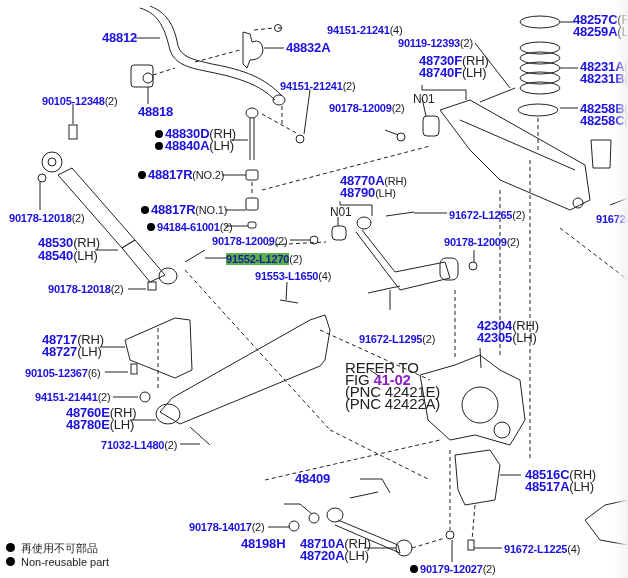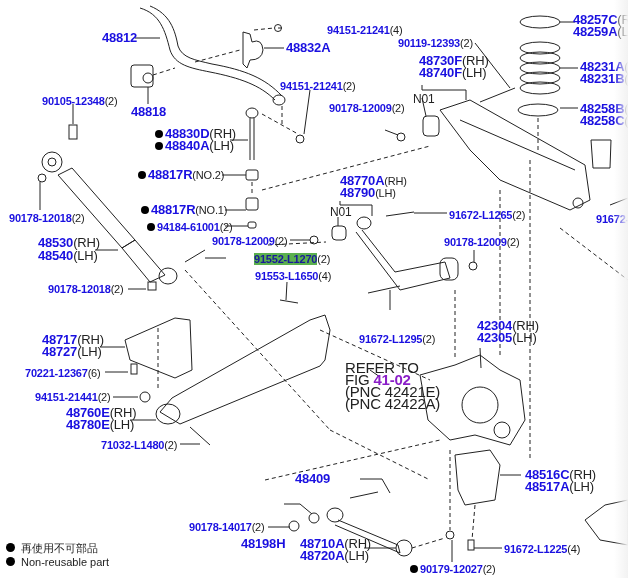--- a/index.html
+++ b/index.html
@@ -3,21 +3,21 @@
 <meta charset="utf-8">
 <style>
   html,body{margin:0;padding:0;background:#fff;}
   body{width:628px;height:578px;position:relative;overflow:hidden;font-family:"Liberation Sans",sans-serif;}
   #art{position:absolute;left:0;top:0;width:628px;height:578px;}
   .lbl{position:absolute;white-space:nowrap;font-size:11px;line-height:12px;letter-spacing:-0.2px;}
   .pn{color:#1a10e0;font-weight:bold;}
   .pn.big{font-size:13px;}
   .qty{color:#222;font-weight:normal;}
   .dot{display:inline-block;width:8px;height:8px;border-radius:50%;background:#000;margin-right:2px;vertical-align:0px;}
-  .hl{background:#5bb04e;color:#1a1a9a;margin-left:28px;}
+  .hl{background:#5bb04e;color:#1a1a9a;}
   .txt{color:#222;}
   .fig{color:#8a1ec8;font-weight:bold;}
   .fade{position:absolute;right:0;top:0;width:14px;height:578px;background:linear-gradient(to right,rgba(255,255,255,0),#f2f2f2);}
   .legend{position:absolute;left:6px;font-size:11px;color:#222;}
   .legend .dot{width:9px;height:9px;margin-right:6px;}
 </style>
 </head>
 <body>
 
 <svg id="art" viewBox="0 0 628 578" xmlns="http://www.w3.org/2000/svg">
@@ -187,21 +187,21 @@
     <line x1="265" y1="480" x2="440" y2="440"></line>
     <line x1="450" y1="450" x2="450" y2="530"></line>
     <line x1="475" y1="505" x2="472" y2="540"></line>
     <line x1="412" y1="548" x2="445" y2="538"></line>
   </g>
 </svg>
 
 <div class="lbl pn big" style="left:102px;top:32px;"><span>48812</span></div>
 <div class="lbl" style="left:306px;top:24px;margin-left:21px;"><span class="pn">94151-21241</span><span class="qty">(4)</span></div>
 <div class="lbl pn big" style="left:286px;top:42px;"><span>48832A</span></div>
-<div class="lbl pn big" style="left:131px;top:106px;"><span>48818</span></div>
+<div class="lbl pn big" style="left:138px;top:106px;"><span>48818</span></div>
 <div class="lbl" style="left:280px;top:80px;"><span class="pn">94151-21241</span><span class="qty">(2)</span></div>
 <div class="lbl" style="left:42px;top:95px;"><span class="pn">90105-12348</span><span class="qty">(2)</span></div>
 <div class="lbl big" style="left:155px;top:128px;font-size:13px;"><span class="dot"></span><span class="pn big">48830D</span><span class="qty">(RH)</span></div>
 <div class="lbl big" style="left:155px;top:140px;font-size:13px;"><span class="dot"></span><span class="pn big">48840A</span><span class="qty">(LH)</span></div>
 <div class="lbl" style="left:138px;top:169px;"><span class="dot"></span><span class="pn big">48817R</span><span class="qty">(NO.2)</span></div>
 <div class="lbl" style="left:141px;top:204px;"><span class="dot"></span><span class="pn big">48817R</span><span class="qty">(NO.1)</span></div>
 <div class="lbl" style="left:147px;top:221px;"><span class="dot"></span><span class="pn">94184-61001</span><span class="qty">(2)</span></div>
 <div class="lbl" style="left:9px;top:212px;"><span class="pn">90178-12018</span><span class="qty">(2)</span></div>
 <div class="lbl" style="left:38px;top:237px;font-size:13px;"><span class="pn big">48530</span><span class="qty">(RH)</span></div>
 <div class="lbl" style="left:38px;top:250px;font-size:13px;text-align:right;"><span class="pn big">48540</span><span class="qty">(LH)</span></div>
@@ -224,21 +224,21 @@
 <div class="lbl" style="left:340px;top:187px;"><span class="pn big">48790</span><span class="qty">(LH)</span></div>
 <div class="lbl txt" style="left:330px;top:206px;font-size:12px;"><span>N01</span></div>
 <div class="lbl" style="left:449px;top:209px;"><span class="pn">91672-L1265</span><span class="qty">(2)</span></div>
 <div class="lbl" style="left:444px;top:236px;"><span class="pn">90178-12009</span><span class="qty">(2)</span></div>
 <div class="lbl" style="left:359px;top:313px;margin-top:20px;"><span class="pn">91672-L1295</span><span class="qty">(2)</span></div>
 <div class="lbl" style="left:596px;top:213px;"><span class="pn">91672-</span></div>
 <div class="lbl" style="left:477px;top:320px;font-size:13px;"><span class="pn big">42304</span><span class="qty">(RH)</span></div>
 <div class="lbl" style="left:477px;top:332px;font-size:13px;"><span class="pn big">42305</span><span class="qty">(LH)</span></div>
 <div class="lbl" style="left:42px;top:334px;font-size:13px;"><span class="pn big">48717</span><span class="qty">(RH)</span></div>
 <div class="lbl" style="left:42px;top:346px;font-size:13px;"><span class="pn big">48727</span><span class="qty">(LH)</span></div>
-<div class="lbl" style="left:25px;top:367px;"><span class="pn">70221-12367</span><span class="qty">(6)</span></div>
+<div class="lbl" style="left:25px;top:367px;"><span class="pn">90105-12367</span><span class="qty">(6)</span></div>
 <div class="lbl" style="left:35px;top:391px;"><span class="pn">94151-21441</span><span class="qty">(2)</span></div>
 <div class="lbl" style="left:66px;top:407px;font-size:13px;"><span class="pn big">48760E</span><span class="qty">(RH)</span></div>
 <div class="lbl" style="left:66px;top:419px;font-size:13px;"><span class="pn big">48780E</span><span class="qty">(LH)</span></div>
 <div class="lbl" style="left:101px;top:439px;"><span class="pn">71032-L1480</span><span class="qty">(2)</span></div>
 <div class="lbl txt" style="left:345px;top:362px;font-size:15px;line-height:12px;">
   <div>REFER TO</div>
   <div><span>FIG </span><span class="fig">41-02</span></div>
   <div>(PNC 42421E)</div>
   <div>(PNC 42422A)</div>
 </div>

